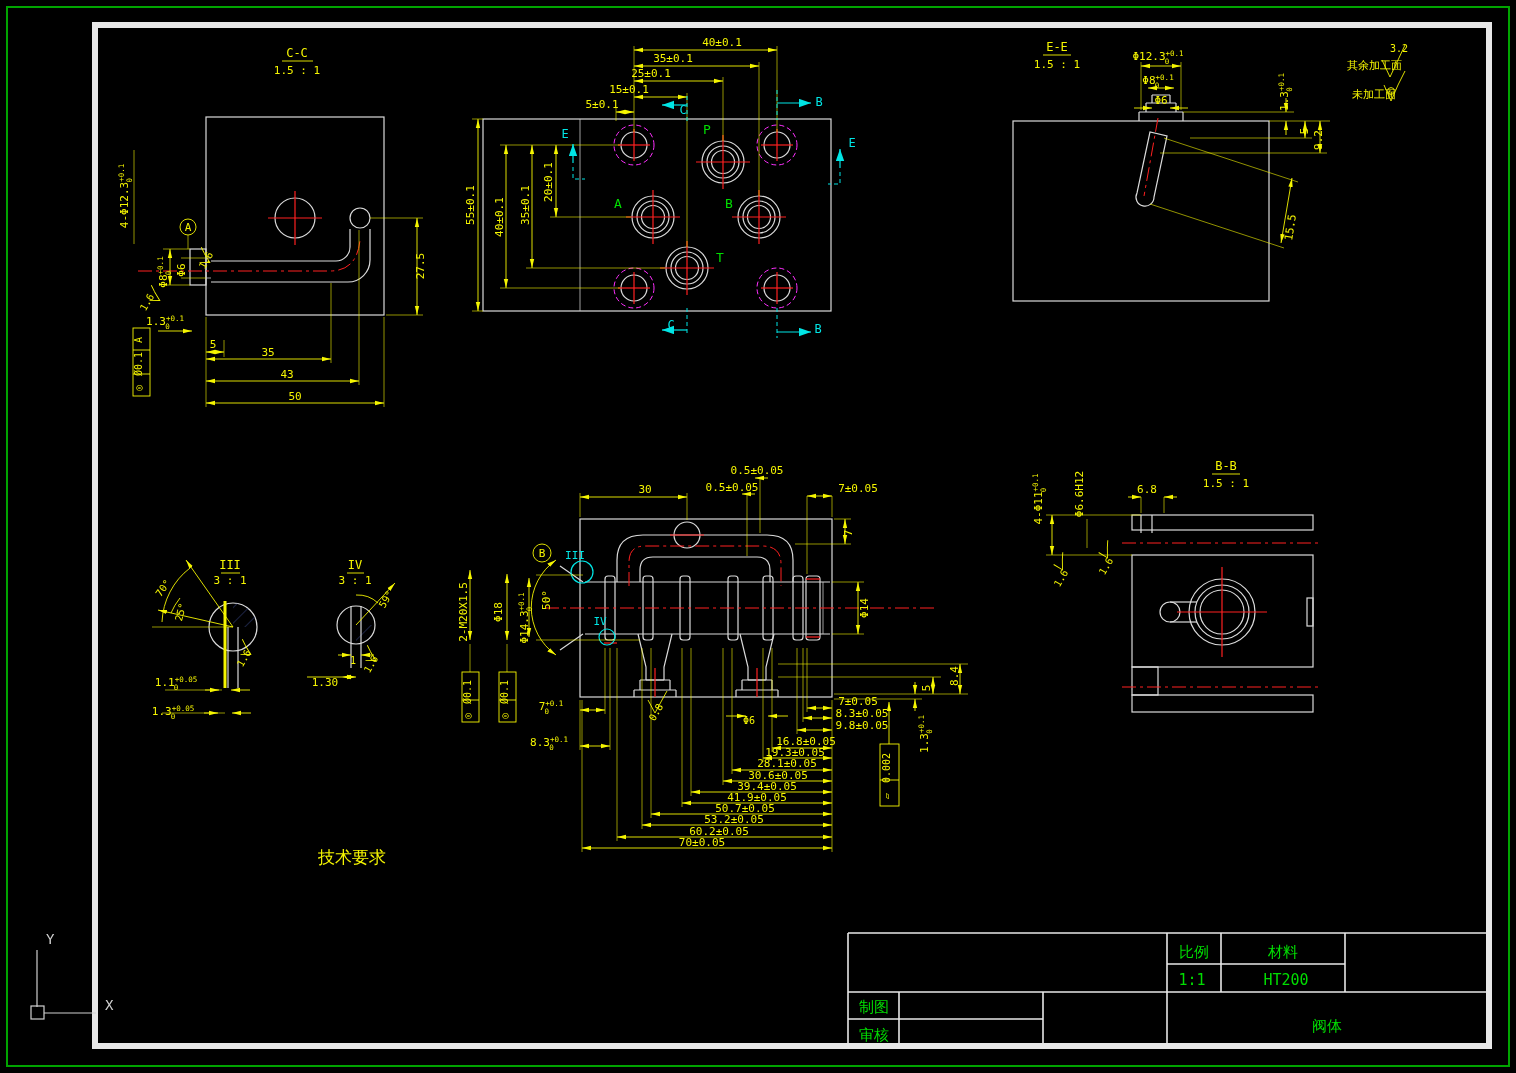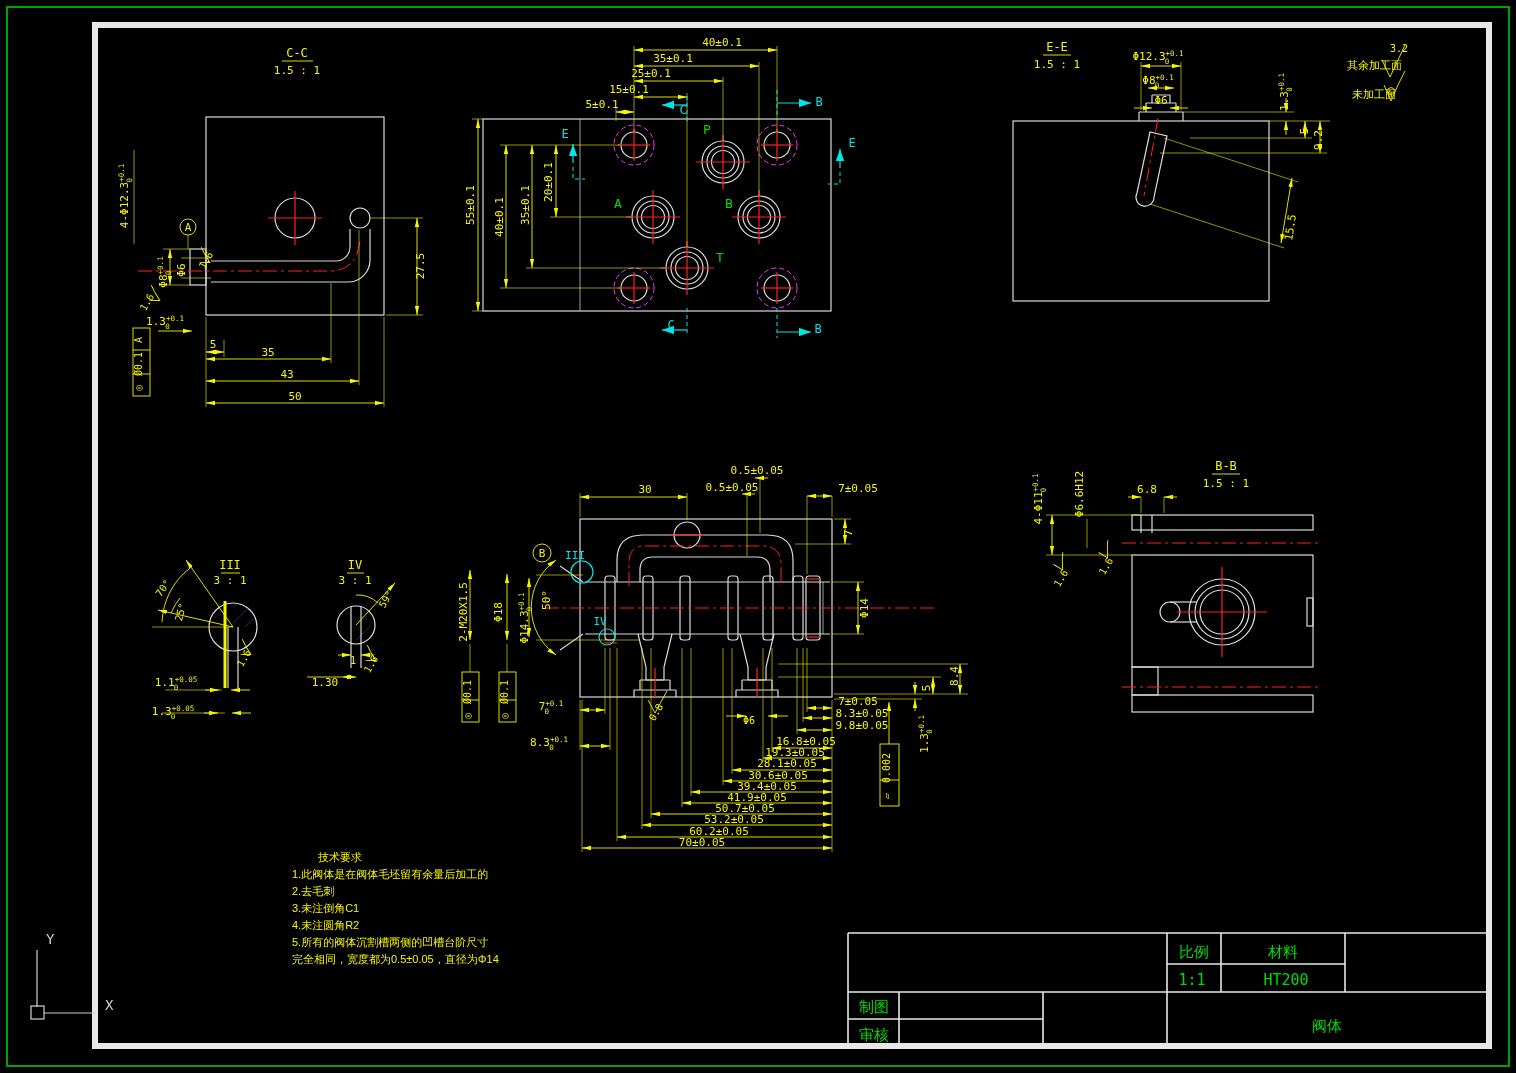--- a/index.html
+++ b/index.html
@@ -1,21 +1,21 @@
 <!DOCTYPE html>
 <html><head>
 <meta charset="utf-8">
 <style>
   html,body{margin:0;padding:0;background:#000;}
   .canvas{position:relative;width:1516px;height:1073px;background:#000;overflow:hidden;
           font-family:"DejaVu Sans Mono","Liberation Mono",monospace;}
   svg text{font-family:"DejaVu Sans Mono","Liberation Mono",monospace;}
   svg text.cjk, .cjk{font-family:"DejaVu Sans","Liberation Sans",sans-serif;}
   .techreq{position:absolute;left:292px;top:849px;width:300px;color:#f5f500;
-           font-family:Liberation Sans, sans-serif;font-size:11px;line-height:17px;white-space:nowrap;}
+           font-family:Liberation Serif, serif;font-size:17px;line-height:17px;white-space:nowrap;}
   .techreq .tr-title{margin-left:26px;}
 </style>
 </head>
 <body>
 
 <div class="canvas">
 
 <svg width="1516" height="1073" viewBox="0 0 1516 1073">
 <defs>
   <pattern id="h" patternUnits="userSpaceOnUse" width="11" height="11" patternTransform="rotate(-45)">
@@ -567,23 +567,15 @@
         <text transform="translate(1083,494) rotate(-90)" fill="#f5f500" font-size="11" text-anchor="middle">Φ6.6H12</text>
         <text transform="translate(1147,493)" fill="#f5f500" font-size="11" text-anchor="middle">6.8</text>
         <text transform="translate(1064,580) rotate(-60)" fill="#f5f500" font-size="10" text-anchor="middle">1.6</text>
         <text transform="translate(1109,568) rotate(-60)" fill="#f5f500" font-size="10" text-anchor="middle">1.6</text>
       </g>
 </svg>
 
 
 <div class="techreq">
   <div class="tr-title">技术要求</div>
-  <div id="tr-lines">
-        <div>1.此阀体是在阀体毛坯留有余量后加工的</div>
-        <div>2.去毛刺</div>
-        <div>3.未注倒角C1</div>
-        <div>4.未注圆角R2</div>
-        <div>5.所有的阀体沉割槽两侧的凹槽台阶尺寸</div>
-        <div>完全相同，宽度都为0.5±0.05，直径为Φ14</div>
-      </div>
 </div>
 
 </div>
 
 </body></html>

